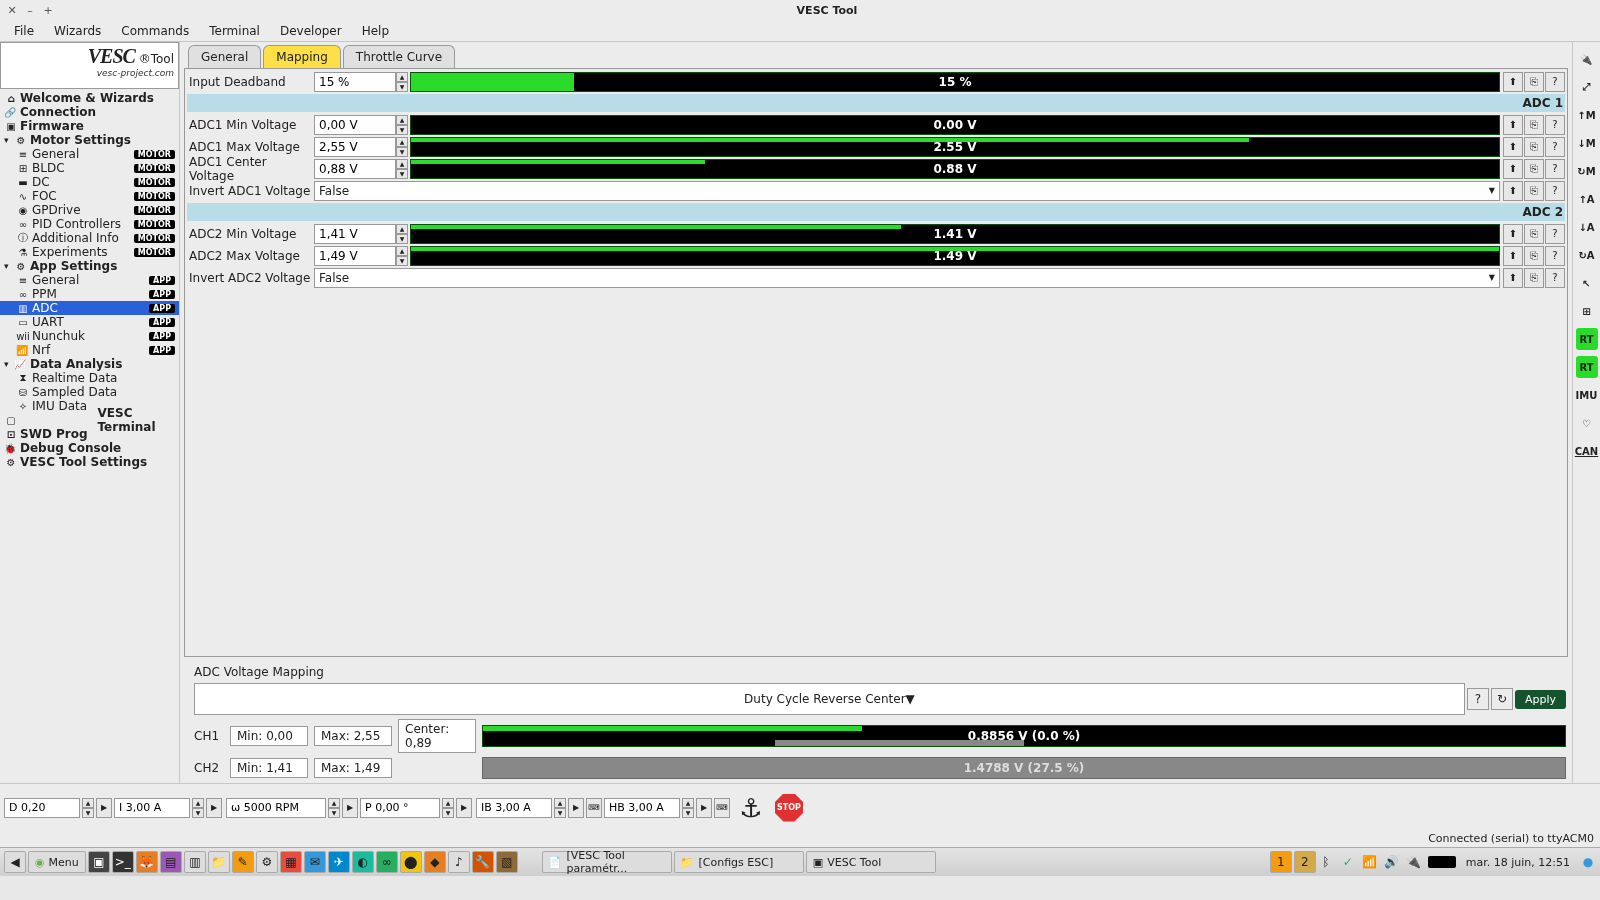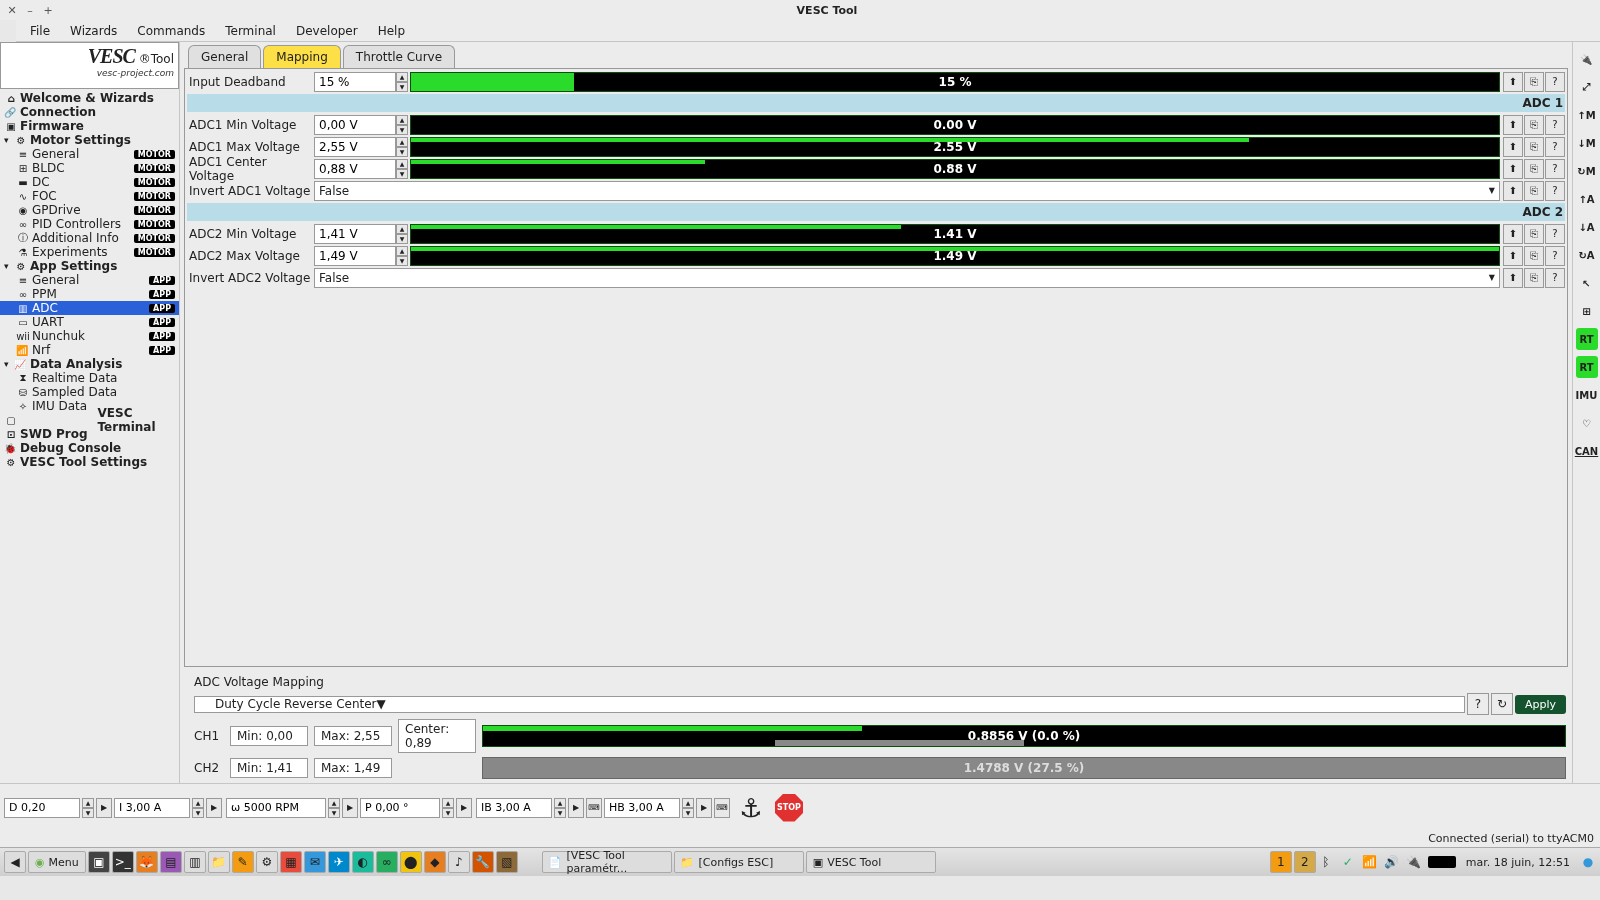--- a/index.html
+++ b/index.html
@@ -4,21 +4,21 @@
 <style>
 * { box-sizing: border-box; margin: 0; padding: 0; font-family: "DejaVu Sans", Arial, sans-serif; }
 body { background: #e8e8e8; font-size: 12px; color: #222; width: 1600px; height: 900px; overflow: hidden; }
 
 
 .titlebar { height: 20px; background: #ececec; display: flex; align-items: center; padding: 0 6px; font-size: 11px; }
 .titlebar .win-btn { width: 12px; height: 12px; display: inline-flex; align-items: center; justify-content: center; margin-right: 6px; color: #555; cursor: pointer; }
 .titlebar .title { flex: 1; text-align: center; font-weight: bold; }
 
 
-.menubar { height: 22px; background: #ececec; display: flex; align-items: center; padding: 0 4px; border-bottom: 1px solid #c6c6c6; margin-left: 16px; }
+.menubar { height: 22px; background: #ececec; display: flex; align-items: center; padding: 0 4px; border-bottom: 1px solid #c6c6c6; }
 .menubar .menu-item { padding: 2px 10px; cursor: pointer; }
 
 
 .main { display: flex; height: 741px; }
 
 
 .sidebar { width: 180px; background: #ececec; border-right: 1px solid #c6c6c6; position: relative; }
 .logo { height: 47px; background: #fff; border: 1px solid #999; margin: 0; position: relative; overflow: hidden; display: flex; flex-direction: column; align-items: flex-end; padding: 2px 4px; }
 .logo .logo-text { font-size: 20px; font-weight: 900; font-style: italic; font-family: Georgia, serif; letter-spacing: -1px; }
 .logo .logo-sub { font-size: 9px; font-style: italic; color: #333; }
@@ -56,21 +56,21 @@
 .param-btns .pbtn { width: 20px; height: 20px; border: 1px solid #999; background: #e8e8e8; display: flex; align-items: center; justify-content: center; font-size: 10px; cursor: pointer; margin-left: 1px; }
 .param-select { flex: 1; border: 1px solid #999; background: #fff; height: 20px; padding: 0 4px; font-size: 12px; display: flex; align-items: center; justify-content: space-between; margin-left: 0; }
 .param-select .dd { font-size: 8px; }
 
 .blank { flex: 1; background: #ececec; }
 
 
 .mapping-footer { padding: 2px 4px; margin-left: 8px; }
 .mapping-label { font-size: 12px; padding: 2px; }
 .mapping-select-row { display: flex; align-items: center; padding: 2px; gap: 2px; }
-.mapping-select { flex: 1; border: 1px solid #999; background: #fff; height: 17px; padding: 0 20px; display: flex; align-items: center; justify-content: flex-start; }
+.mapping-select { flex: 1; border: 1px solid #999; background: #fff; height: 32px; padding: 0 2px; display: flex; align-items: center; justify-content: center; }
 .apply-btn { background: #14532d; color: #fff; padding: 3px 10px; border-radius: 3px; font-size: 11px; font-weight: normal; cursor: pointer; }
 .ch-row { display: flex; align-items: center; padding: 2px; gap: 6px; }
 .ch-label { width: 30px; font-size: 12px; }
 .ch-box { border: 1px solid #999; background: #fff; padding: 2px 6px; font-size: 12px; width: 78px; }
 .ch-box.wide { width: 78px; }
 .ch-bar { flex: 1; height: 22px; background: #000; border: 1px solid #0d4d0d; position: relative; }
 .ch-bar .fill-top { position: absolute; top: 0; left: 0; height: 5px; background: #2bdb2b; }
 .ch-bar .fill-bot { position: absolute; bottom: 0; left: 0; height: 6px; background: #888; }
 .ch-bar .bar-text { position: absolute; top: 0; left: 0; right: 0; bottom: 0; display: flex; align-items: center; justify-content: center; color: #fff; font-weight: bold; font-size: 12px; }
 .ch-bar.grey { background: #888; border-color: #666; }

